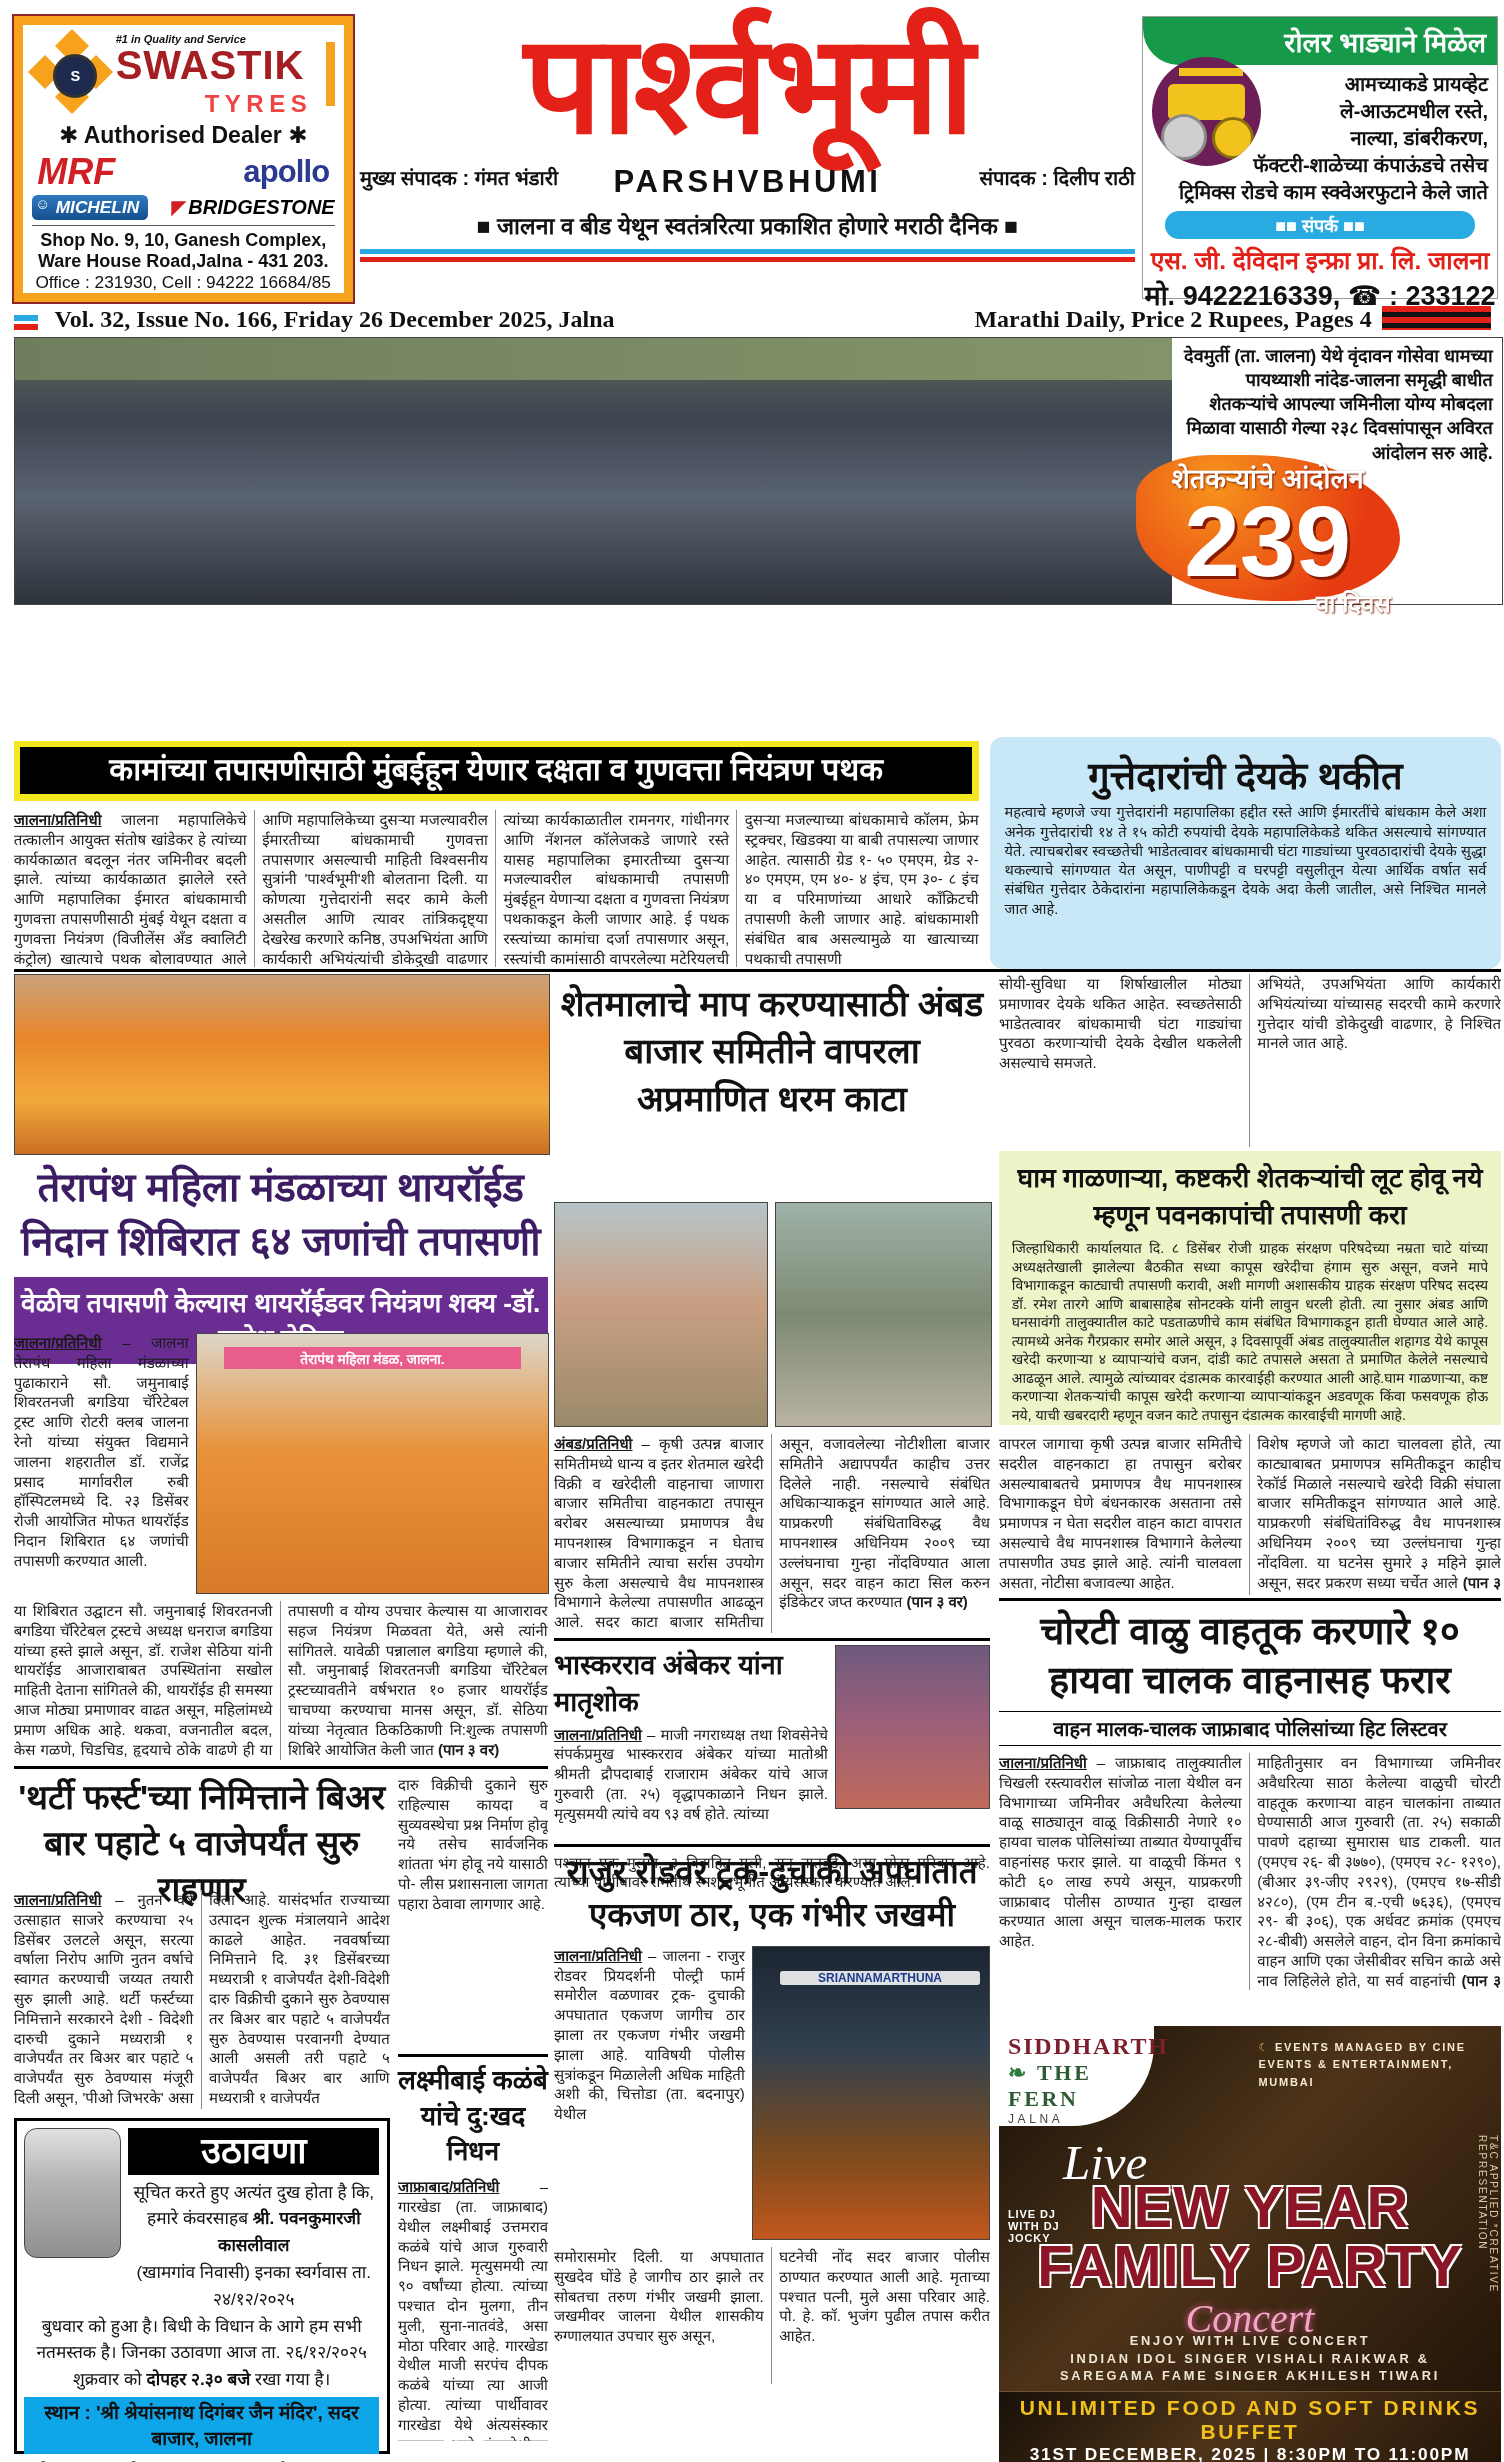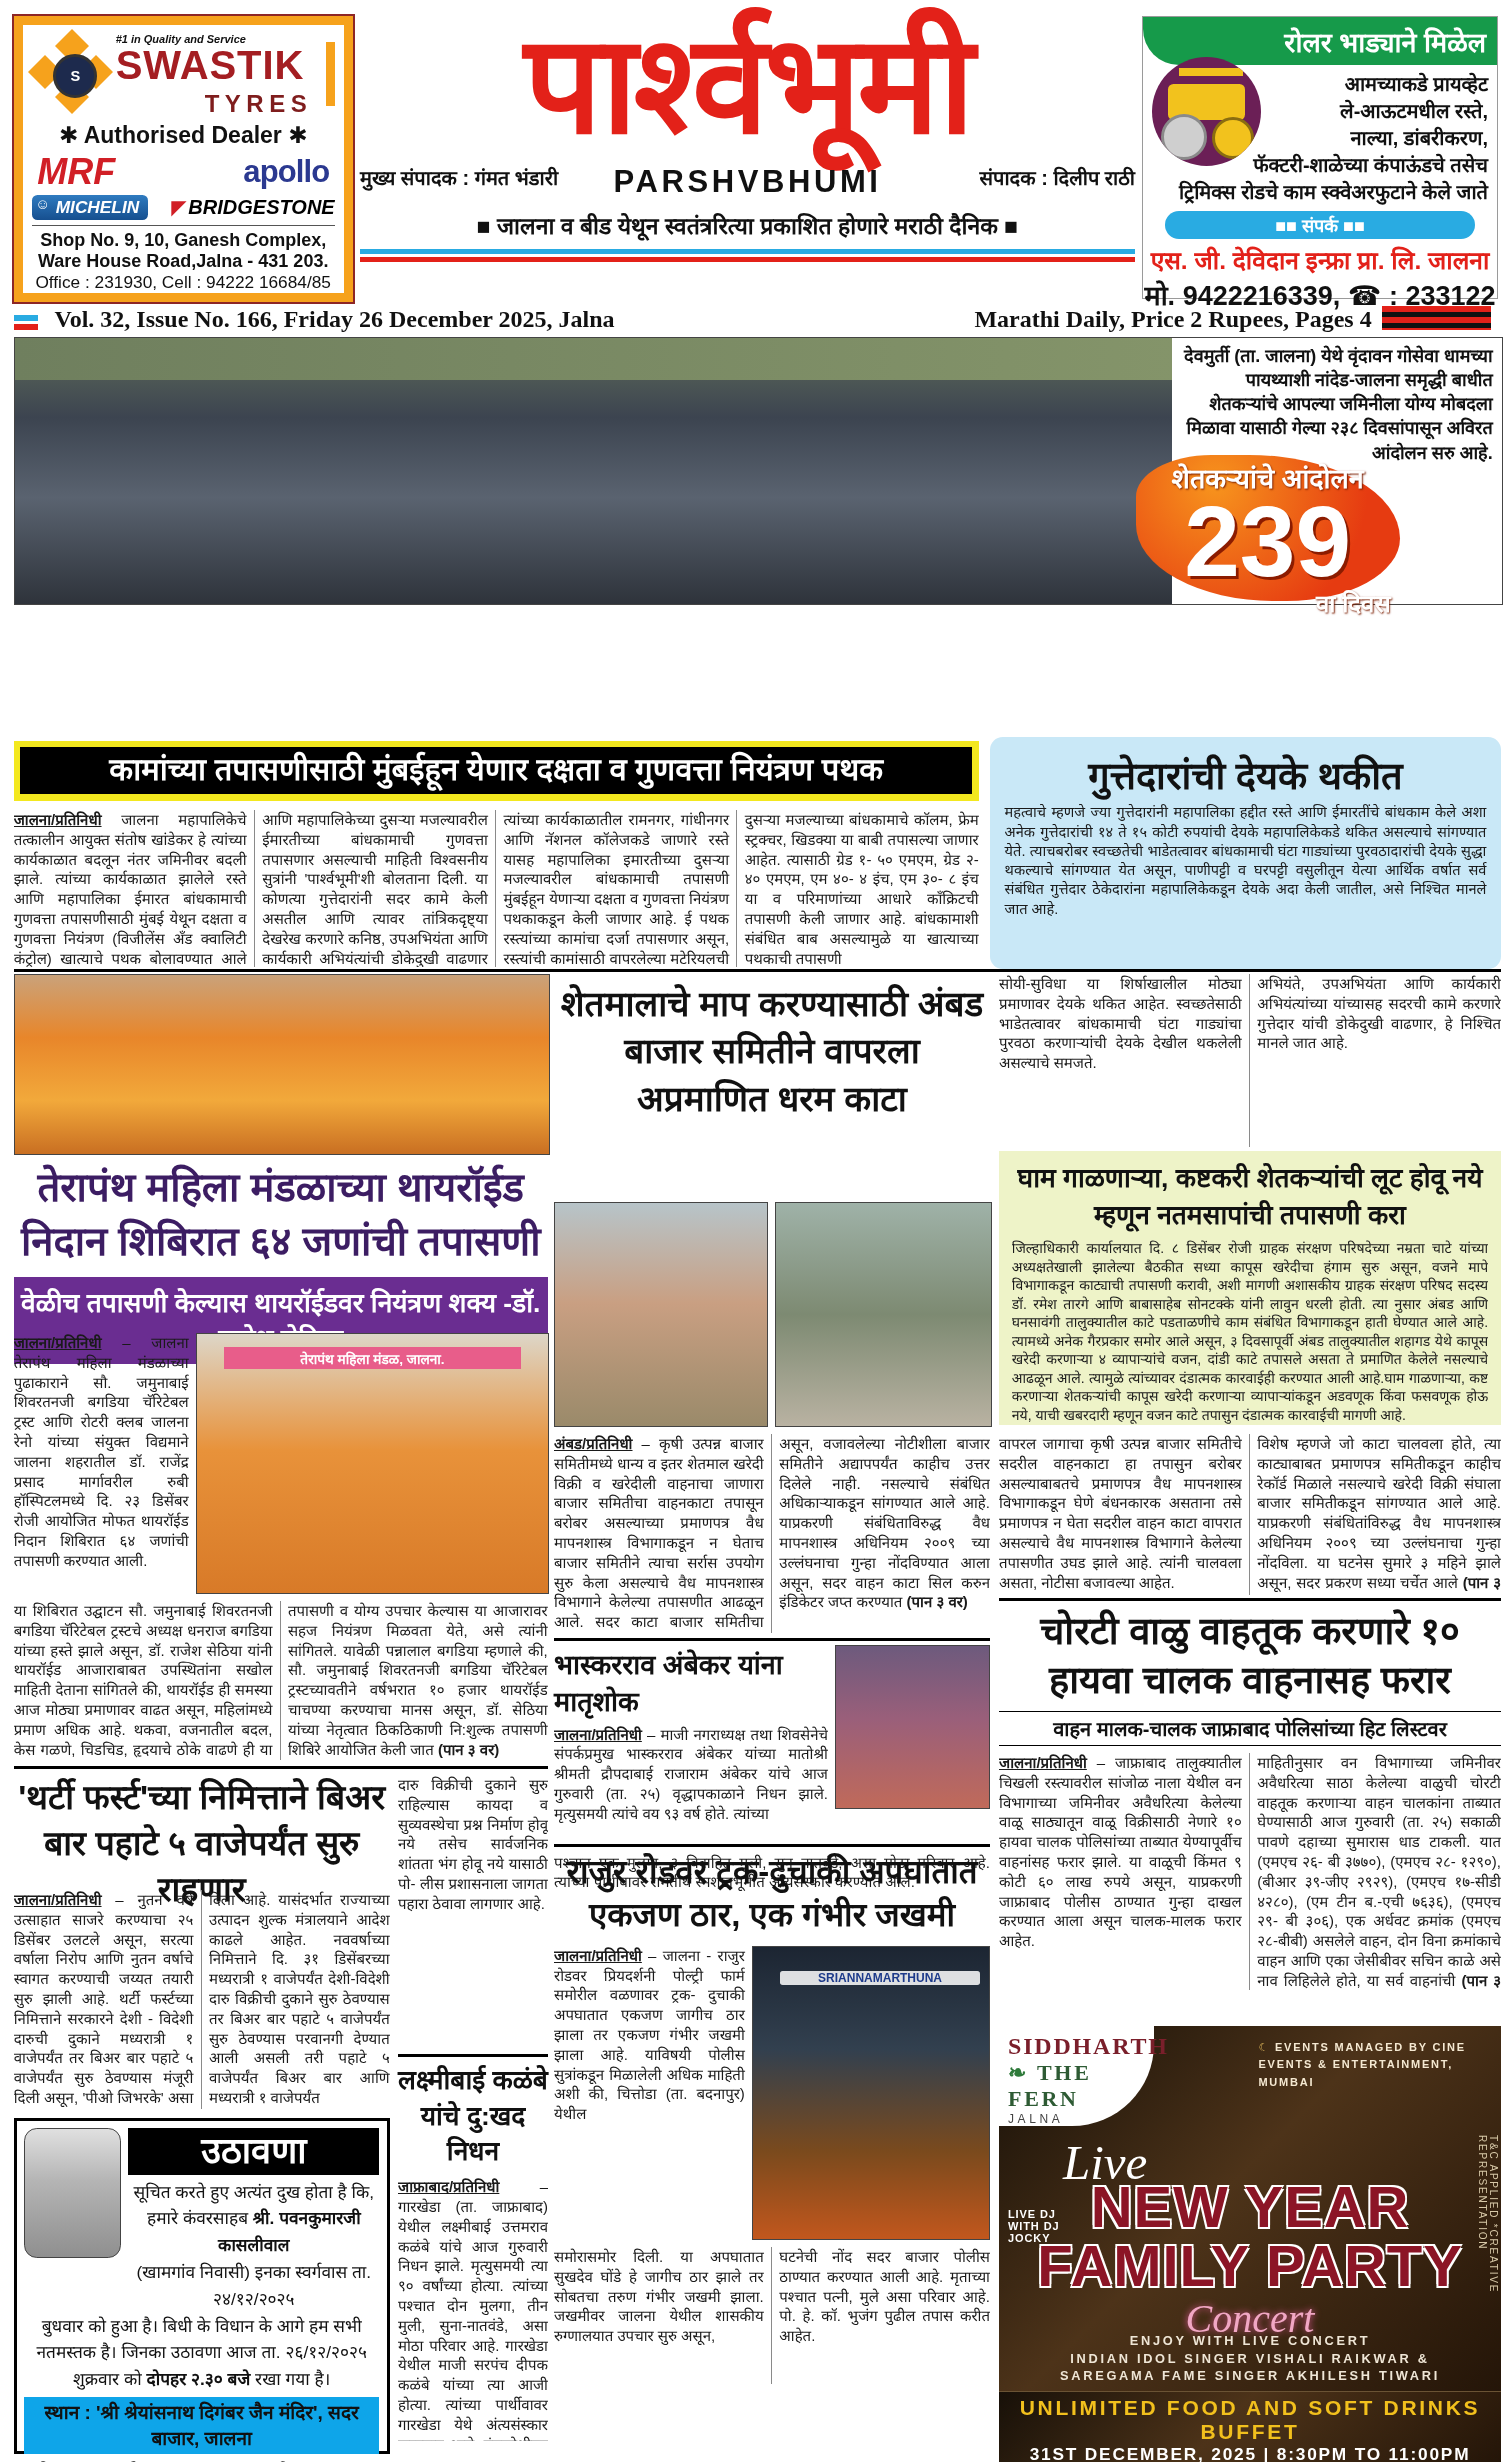--- a/index.html
+++ b/index.html
@@ -14,21 +14,21 @@
   .rule{background:#000;}
   .contmark{font-weight:bold;}
   
   .m-title{color:#e32119;font-weight:800;font-size:137px;line-height:1;letter-spacing:-3.6px;}
   .m-small{font-weight:bold;font-size:20px;text-align:center;}
   .m-eng{font-weight:800;font-size:31px;letter-spacing:3.6px;}
   .m-tag{font-weight:bold;font-size:23px;}
   
   .sw-box{border:9px solid #f6a21c;outline:2.7px solid #8d2626;background:#fff;box-sizing:border-box;}
   .sw-brand{color:#a41e22;font-weight:800;font-size:40px;letter-spacing:0.9px;line-height:.9;}
-  .sw-tyres{color:#7f1d1d;font-weight:800;font-size:24px;letter-spacing:5.5px;}
+  .sw-tyres{color:#ef4444;font-weight:800;font-size:24px;letter-spacing:5.5px;}
   .mrf{color:#d11f26;font-weight:800;font-style:italic;font-size:36px;}
   .apollo{color:#2b3990;font-weight:800;font-size:31px;letter-spacing:-0.9px;}
   .michelin{background:linear-gradient(180deg,#2f7bc0,#164f8f);color:#fff;font-style:italic;font-weight:800;
             border-radius:5.5px;padding:1.8px 9px 1.8px 24px;font-size:17.3px;display:inline-block;position:relative;}
   .michelin:before{content:"☺";position:absolute;left:3.6px;top:0.9px;color:#fff;font-size:14.6px;}
   .bstone{color:#000;font-weight:800;font-style:italic;font-size:20px;}
   .bstone:before{content:"◤";color:#d11f26;margin-right:1.8px;}
   
   .roller-box{border:1.8px solid #9a9a9a;background:#fff;box-sizing:border-box;}
   .roller-head{background:#169a4a;color:#fff;font-weight:800;font-size:27px;text-align:right;
@@ -210,21 +210,21 @@
     <div class="jtext" style="width:50%;padding-left:7.3px;box-sizing:border-box;overflow:hidden;">
       <span>असून, वजावलेल्या नोटीशीला बाजार समितीने अद्यापपर्यंत काहीच उत्तर दिलेले नाही. नसल्याचे संबंधित अधिकाऱ्याकडून सांगण्यात आले आहे. याप्रकरणी संबंधिताविरुद्ध वैध मापनशास्त्र अधिनियम २००९ च्या उल्लंघनाचा गुन्हा नोंदविण्यात आला असून, सदर वाहन काटा सिल करुन इंडिकेटर जप्त करण्यात</span> <span class="contmark">(पान ३ वर)</span>
     </div>
   </div>
 
   <div class="abs" style="left:999px;top:974px;width:502px;height:173px;display:flex;">
     <div class="jtext colrule" style="width:50%;padding-right:7.3px;box-sizing:border-box;overflow:hidden;">सोयी-सुविधा या शिर्षाखालील मोठ्या प्रमाणावर देयके थकित आहेत. स्वच्छतेसाठी भाडेतत्वावर बांधकामाची घंटा गाड्यांचा पुरवठा करणाऱ्यांची देयके देखील थकलेली असल्याचे समजते.</div>
     <div class="jtext" style="width:50%;padding-left:7.3px;box-sizing:border-box;overflow:hidden;">अभियंते, उपअभियंता आणि कार्यकारी अभियंत्यांच्या यांच्यासह सदरची कामे करणारे गुत्तेदार यांची डोकेदुखी वाढणार, हे निश्चित मानले जात आहे.</div>
   </div>
   <div class="abs yellowgreen" style="left:999px;top:1151px;width:502px;height:274px;">
-    <div class="yg-head">घाम गाळणाऱ्या, कष्टकरी शेतकऱ्यांची लूट होवू नये म्हणून नतमसापांची तपासणी करा</div>
+    <div class="yg-head">घाम गाळणाऱ्या, कष्टकरी शेतकऱ्यांची लूट होवू नये म्हणून पवनकापांची तपासणी करा</div>
     <div class="jtext" style="font-size:14px;margin-top:5.5px;overflow:hidden;height:187px;">जिल्हाधिकारी कार्यालयात दि. ८ डिसेंबर रोजी ग्राहक संरक्षण परिषदेच्या नम्रता चाटे यांच्या अध्यक्षतेखाली झालेल्या बैठकीत सध्या कापूस खरेदीचा हंगाम सुरु असून, वजने मापे विभागाकडून काट्याची तपासणी करावी, अशी मागणी अशासकीय ग्राहक संरक्षण परिषद सदस्य डॉ. रमेश तारगे आणि बाबासाहेब सोनटक्के यांनी लावुन धरली होती. त्या नुसार अंबड आणि घनसावंगी तालुक्यातील काटे पडताळणीचे काम संबंधित विभागाकडून हाती घेण्यात आले आहे. त्यामध्ये अनेक गैरप्रकार समोर आले असून, ३ दिवसापूर्वी अंबड तालुक्यातील शहागड येथे कापूस खरेदी करणाऱ्या ४ व्यापाऱ्यांचे वजन, दांडी काटे तपासले असता ते प्रमाणित केलेले नसल्याचे आढळून आले. त्यामुळे त्यांच्यावर दंडात्मक कारवाईही करण्यात आली आहे.घाम गाळणाऱ्या, कष्ट करणाऱ्या शेतकऱ्यांची कापूस खरेदी करणाऱ्या व्यापाऱ्यांकडून अडवणूक किंवा फसवणूक होऊ नये, याची खबरदारी म्हणून वजन काटे तपासुन दंडात्मक कारवाईची मागणी आहे.</div>
   </div>
   <div class="abs" style="left:999px;top:1434px;width:502px;height:161px;display:flex;">
     <div class="jtext colrule" style="width:50%;padding-right:7.3px;box-sizing:border-box;overflow:hidden;">वापरल जागाचा कृषी उत्पन्न बाजार समितीचे सदरील वाहनकाटा हा तपासुन बरोबर असल्याबाबतचे प्रमाणपत्र वैध मापनशास्त्र विभागाकडून घेणे बंधनकारक असताना तसे प्रमाणपत्र न घेता सदरील वाहन काटा वापरात असल्याचे वैध मापनशास्त्र विभागाने केलेल्या तपासणीत उघड झाले आहे. त्यांनी चालवला असता, नोटीसा बजावल्या आहेत.</div>
     <div class="jtext" style="width:50%;padding-left:7.3px;box-sizing:border-box;overflow:hidden;">
       <span>विशेष म्हणजे जो काटा चालवला होते, त्या काट्याबाबत प्रमाणपत्र समितीकडून काहीच रेकॉर्ड मिळाले नसल्याचे खरेदी विक्री संघाला बाजार समितीकडून सांगण्यात आले आहे. याप्रकरणी संबंधितांविरुद्ध वैध मापनशास्त्र अधिनियम २००९ च्या उल्लंघनाचा गुन्हा नोंदविला. या घटनेस सुमारे ३ महिने झाले असून, सदर प्रकरण सध्या चर्चेत आले</span> <span class="contmark">(पान ३ वर)</span>
     </div>
   </div>
   <div class="abs rule" style="left:999px;top:1598px;width:502px;height:2.7px;"></div>
 

